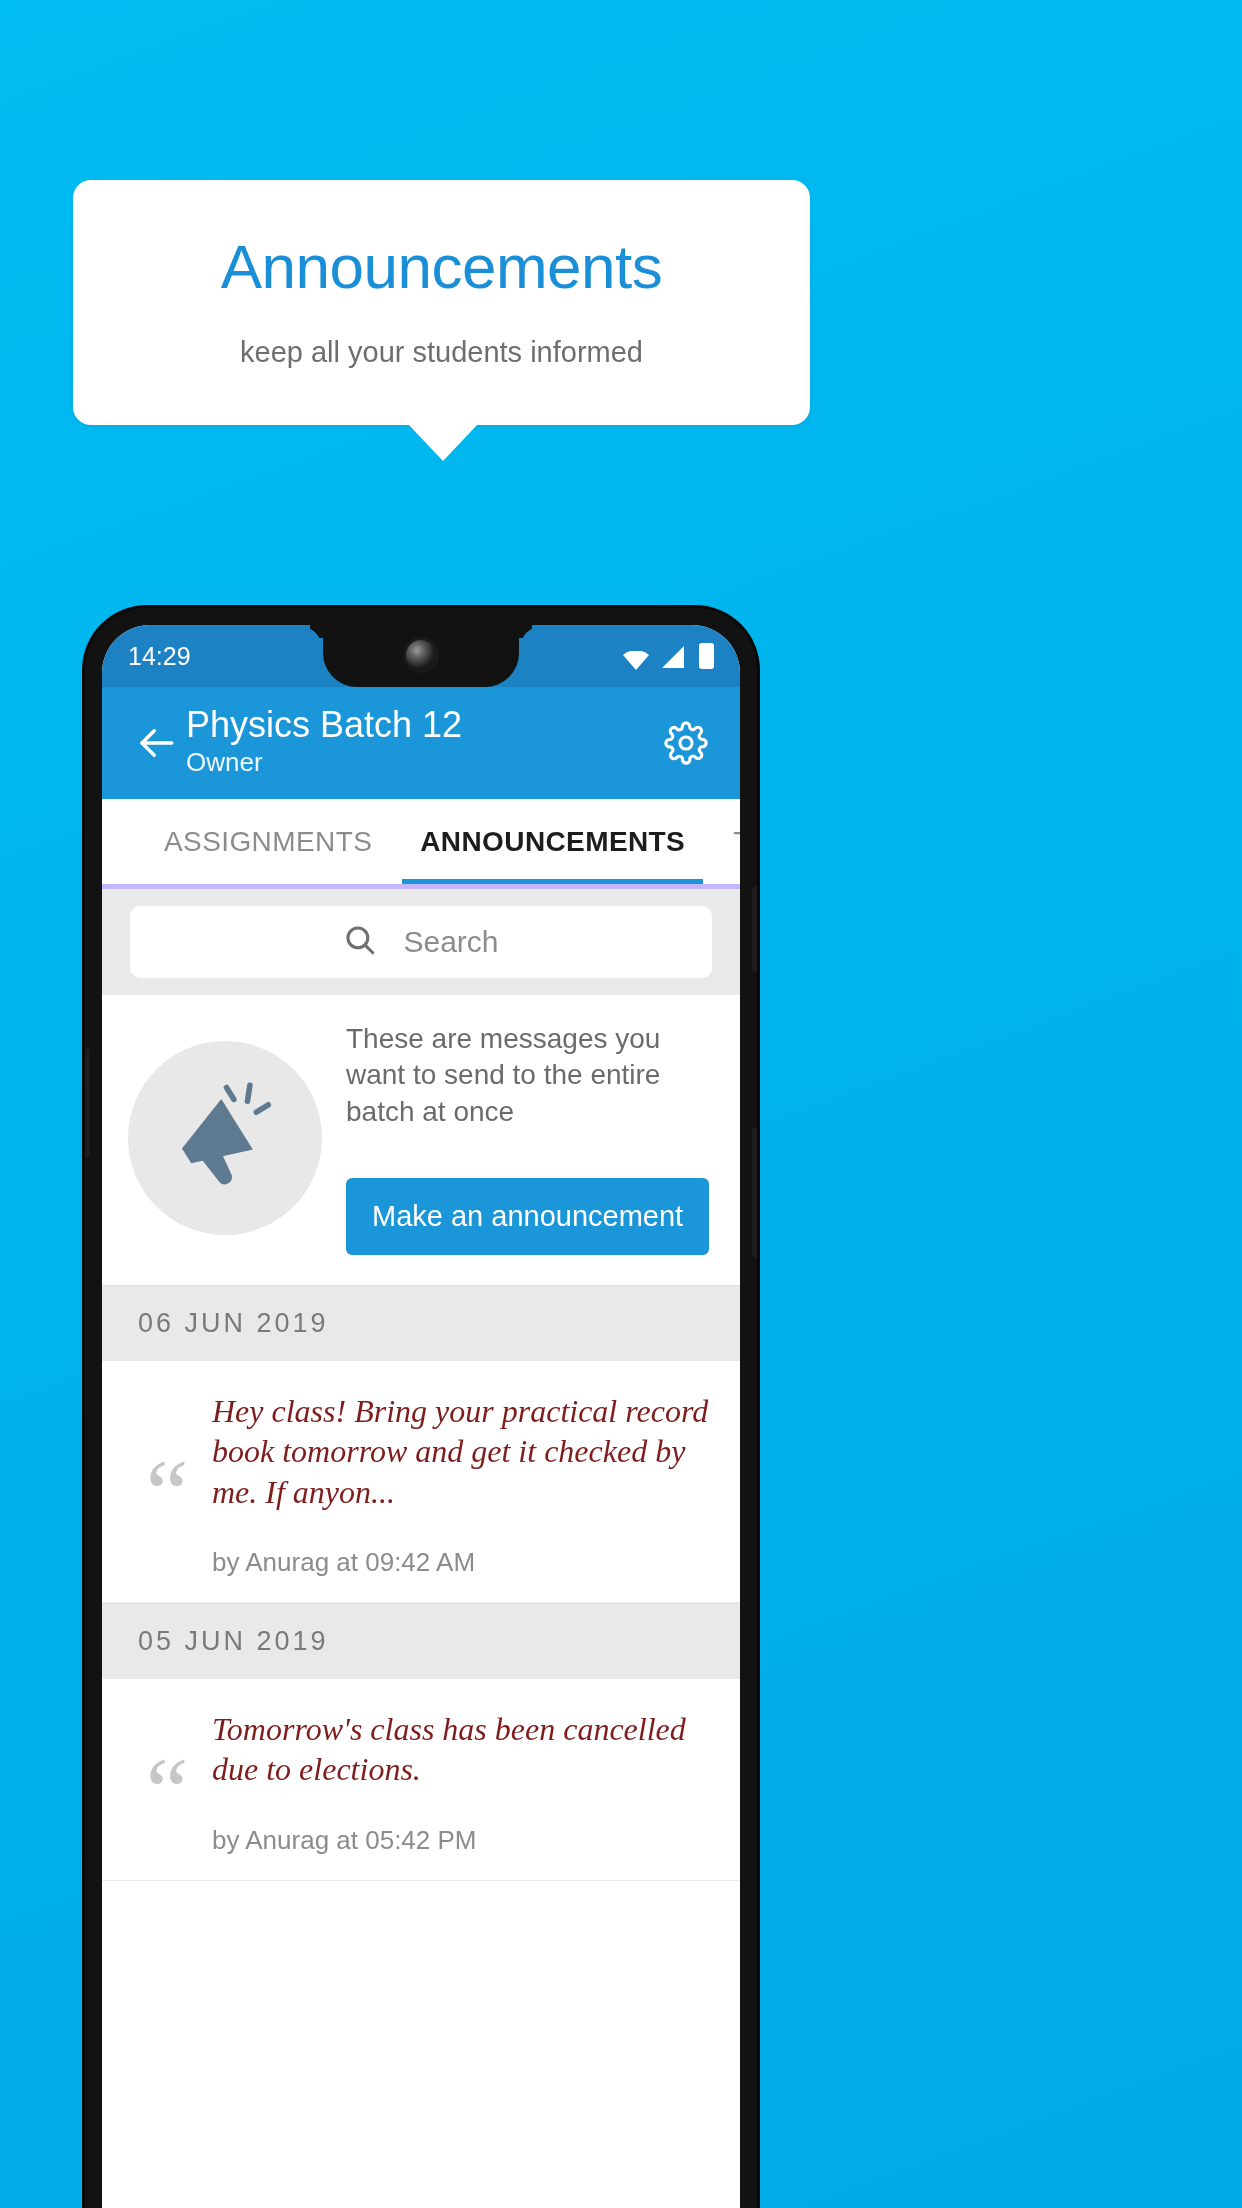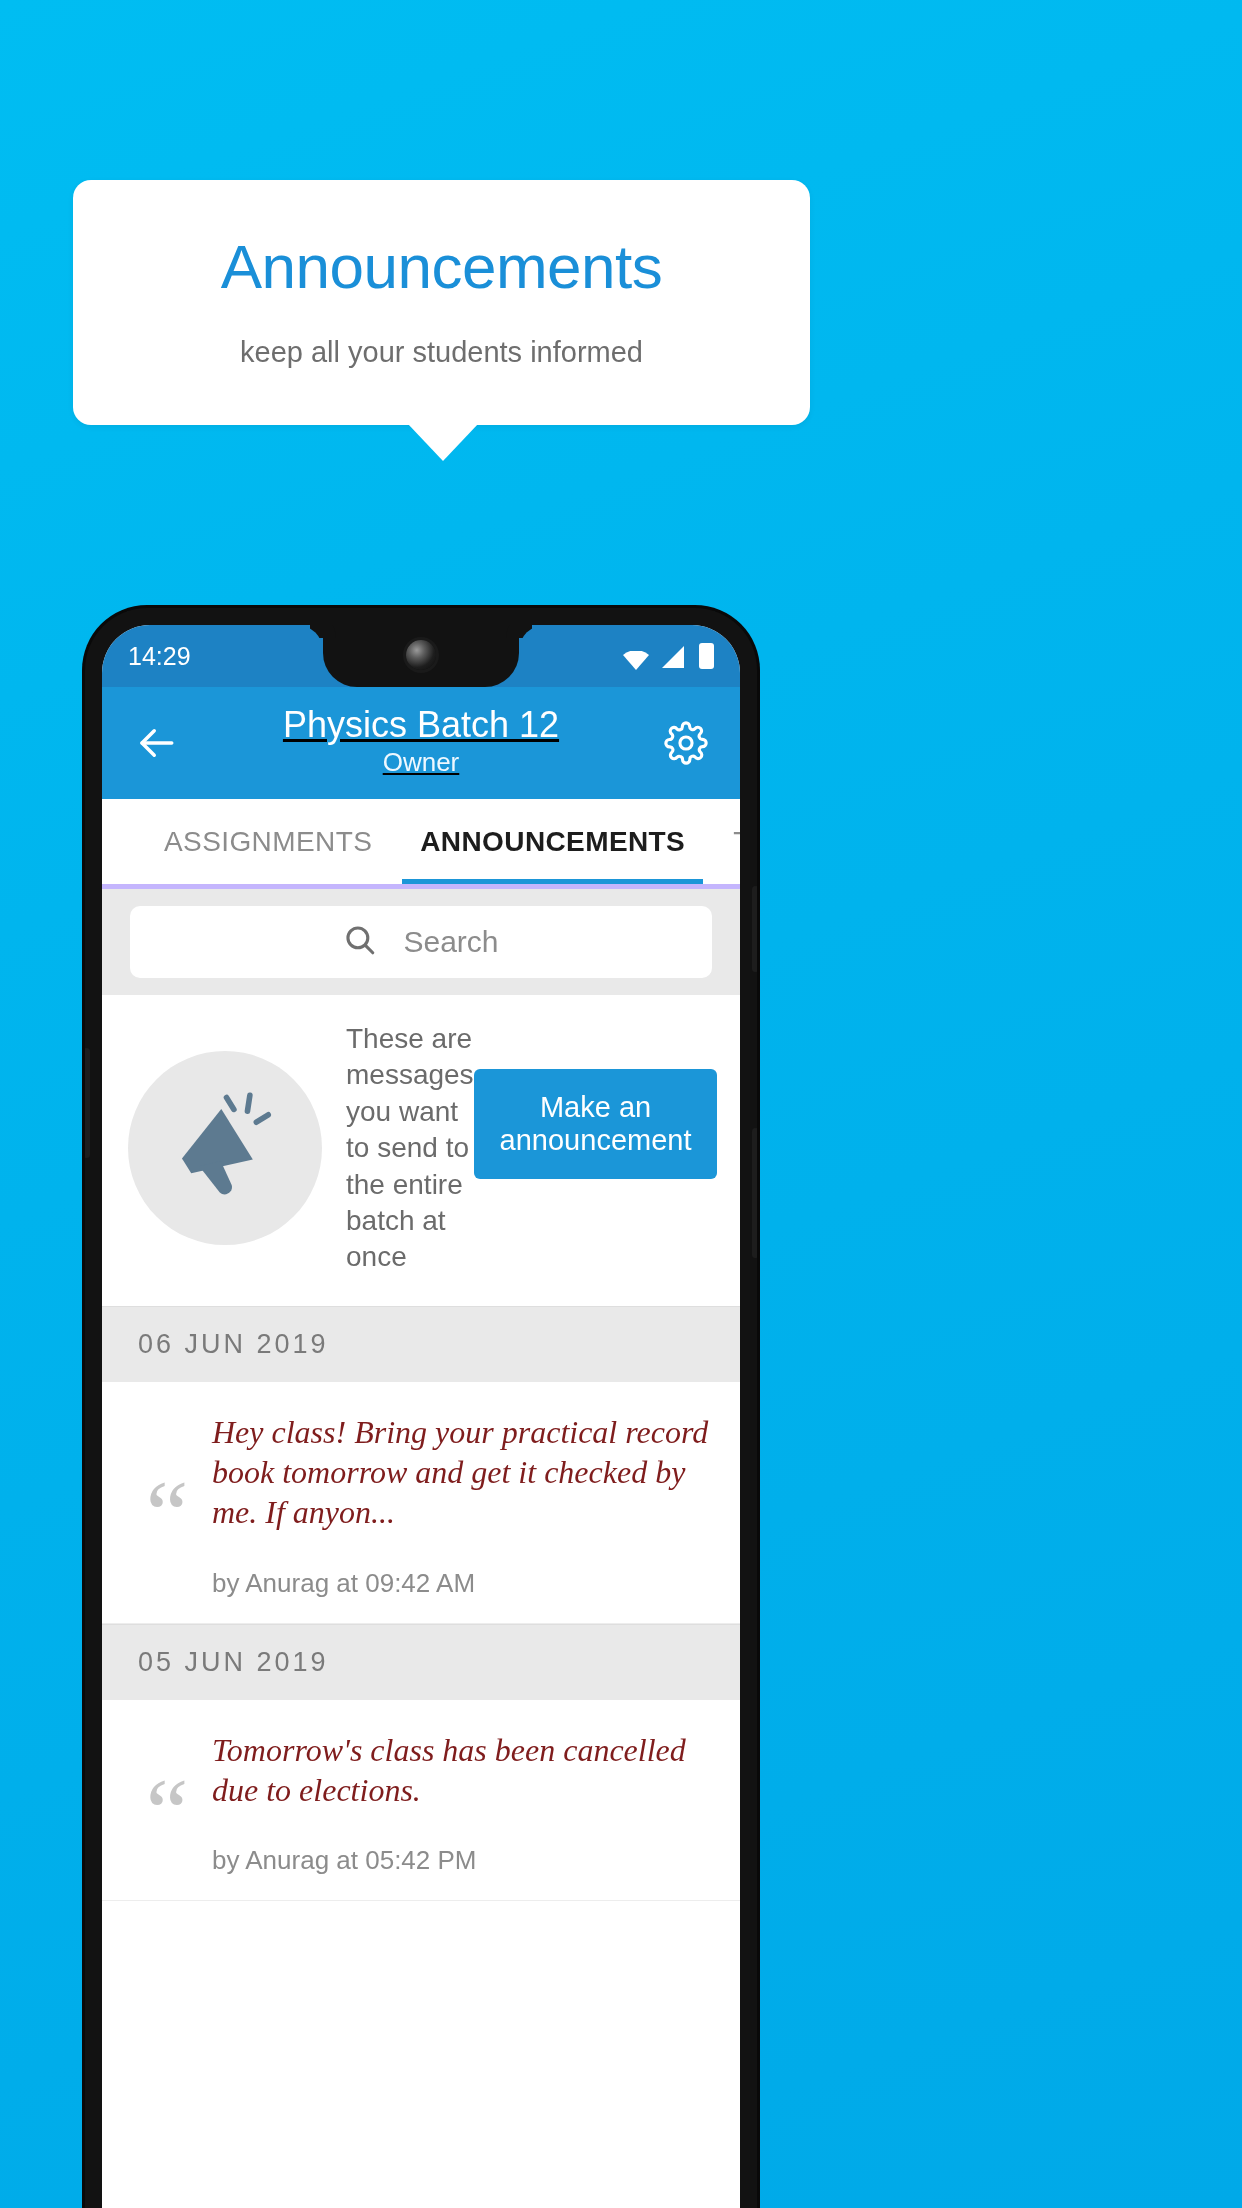--- a/index.html
+++ b/index.html
@@ -74,21 +74,21 @@
   .ico-wifi{ width:26px; height:19px; }
   .ico-signal{ width:24px; height:22px; }
   .ico-batt{ width:15px; height:26px; background:#fff; border-radius:3px; }
 
   
   .appbar{
     position:relative; height:112px; background:#1b96d8;
     display:flex; align-items:center; padding:0 24px; z-index:4;
   }
   .appbar-back{ width:60px; height:60px; display:flex; align-items:center; justify-content:center; }
-  .appbar-titles{ flex:1; text-align:center; padding-bottom:4px;text-decoration:underline; }
+  .appbar-titles{ flex:1; text-align:left; padding-bottom:4px; }
   .appbar-title{ color:#fff; font-size:36px; font-weight:400; line-height:1.15; }
   .appbar-sub{ color:#eef8ff; font-size:26px; font-weight:400; margin-top:2px; }
   .appbar-gear{ width:60px; height:60px; display:flex; align-items:center; justify-content:center; }
 
   
   .tabs{
     position:relative; height:90px; background:#fff; display:flex; align-items:stretch;
     padding-left:38px; border-bottom:5px solid #c4b5fd; overflow:hidden;
   }
   .tab{
@@ -108,21 +108,21 @@
     display:flex; align-items:center; justify-content:center; gap:26px;
   }
   .search-ph{ font-size:30px; color:#8c8c8c; }
 
   
   .promo-row{ background:#fff; display:flex; align-items:center; padding:26px 26px 30px 26px; gap:24px; }
   .mega-circle{
     width:194px; height:194px; min-width:194px; border-radius:50%; background:#e8e8e8;
     display:flex; align-items:center; justify-content:center;
   }
-  .promo-right{ flex:1; display:flex; flex-direction:row; }
+  .promo-right{ flex:1; display:flex; flex-direction:column; }
   .promo-text{ font-size:28px; color:#6b6b6b; line-height:1.3; }
   .promo-btn{
     margin-top:48px; align-self:flex-start; background:#1b96d8; color:#fff;
     border:none; border-radius:6px; padding:22px 26px; font-size:29px;
     font-family:"Liberation Sans", sans-serif;
   }
 
   
   .date-head{
     background:#e9e9e9; padding:22px 36px; font-size:27px; color:#7a7a7a;

